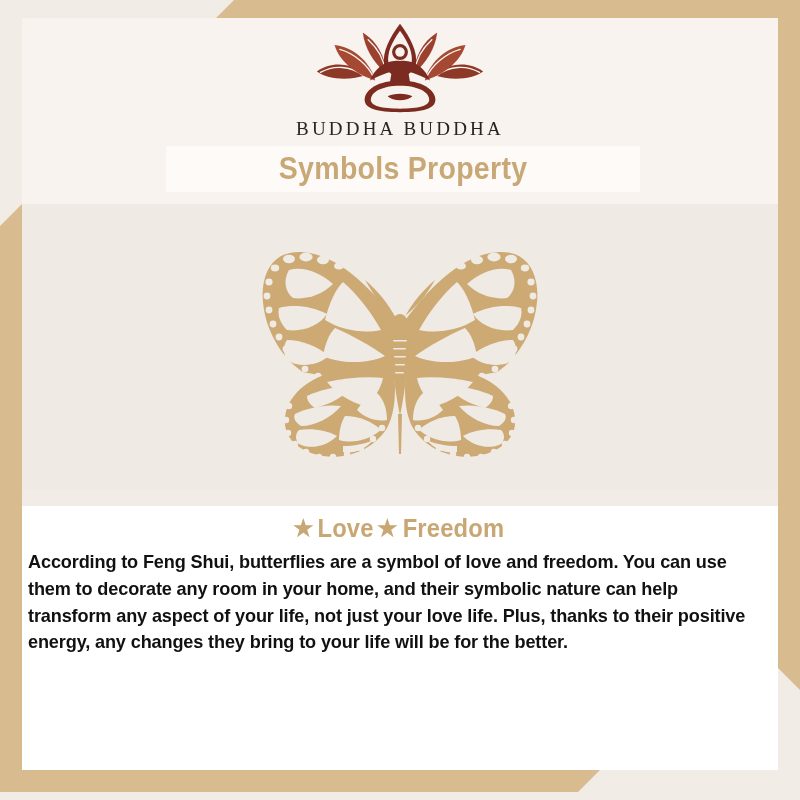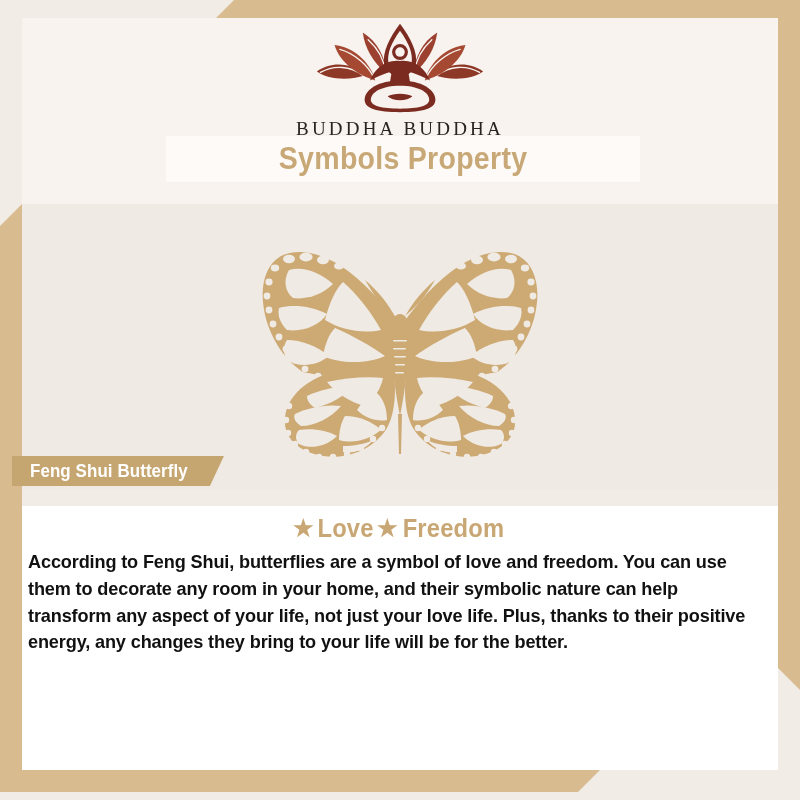--- a/index.html
+++ b/index.html
@@ -86,21 +86,21 @@
     font-size: 19px;
     letter-spacing: 3.2px;
     color: #2b2320;
     font-weight: 400;
   }
 
   
   .title-strip {
     position: absolute;
     left: 166px;
-    top: 136px;
+    top: 146px;
     width: 474px;
     height: 46px;
     background: #fdfaf8;
     display: flex;
     align-items: center;
     justify-content: center;
   }
   .title-text {
     font-size: 31px;
     font-weight: bold;
@@ -396,23 +396,20 @@
             <rect x="180" y="142" width="9" height="1.4" rx="0.7"></rect>
           </g>
 
           <path d="M181 88 C 172 72, 162 60, 150 50 C 158 64, 168 78, 178 92 Z"></path>
           <path d="M189 88 C 198 72, 208 60, 220 50 C 212 64, 202 78, 182 92 Z"></path>
         </g>
       </svg>
     </span>
   </div>
 
-  <div class="banner">
-    <span class="banner-text">Feng Shui Butterfly</span>
-  </div>
 
   <div class="card">
     <div class="card-heading">
       <span class="star">★</span>
       <span class="heading-word">Love</span>
       <span class="star">★</span>
       <span class="heading-word">Freedom</span>
     </div>
     <p class="card-body">According to Feng Shui, butterflies are a symbol of love and freedom. You can use them to decorate any room in your home, and their symbolic nature can help transform any aspect of your life, not just your love life. Plus, thanks to their positive energy, any changes they bring to your life will be for the better.</p>
   </div>

